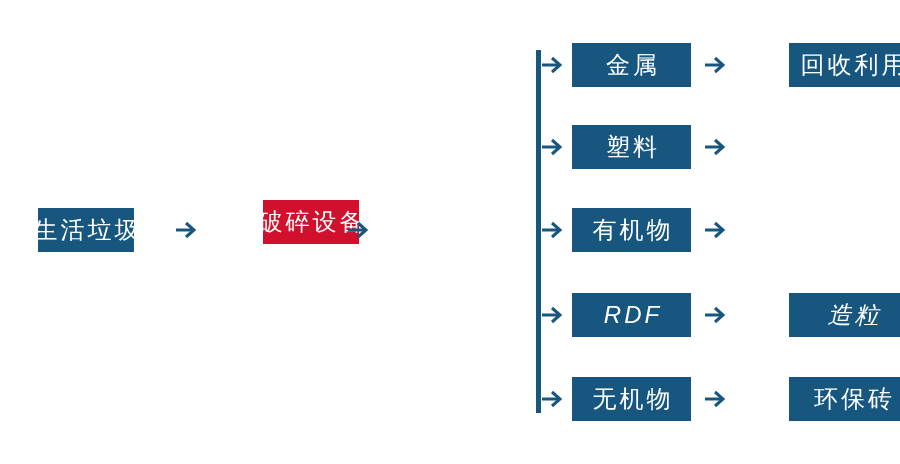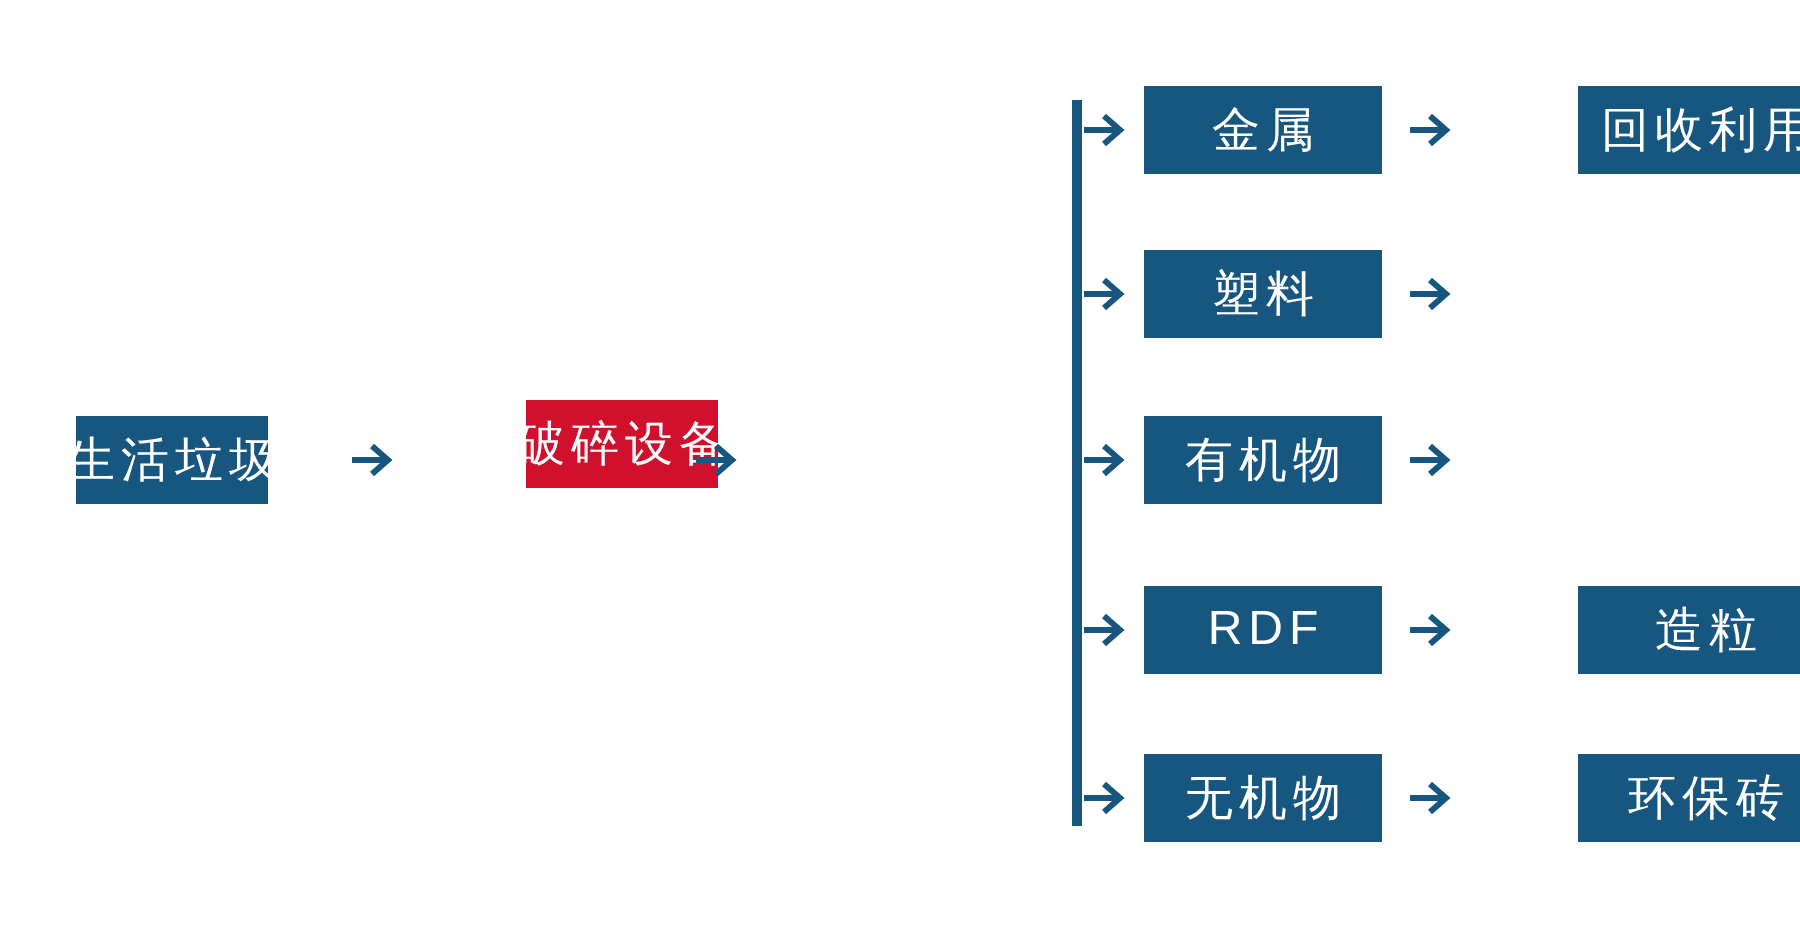--- a/index.html
+++ b/index.html
@@ -50,21 +50,21 @@
   
   .n-source  { left: 38px;  top: 208px; width: 96px; text-align: center; }
   .n-crusher { left: 215px; top: 200px; width: 96px; margin-left: 48px; }
   .n-sorter  { left: 390px; top: 208px; width: 118px; }
   .a-main1 { left: 175px; top: 220px; }
   .a-main2 { left: 347px; top: 220px; }
   
   .col1 { left: 572px; width: 119px; }
   .col2 { left: 789px; width: 128px; }
   .r1 { top: 43px; }  .r2 { top: 125px; } .r3 { top: 208px; font-family: Liberation Serif, serif; }
-  .r4 { top: 293px; } .r5 { top: 377px; }
+  .r4 { top: 293px; font-style: italic; } .r5 { top: 377px; }
   .a-line { left: 541px; }
   .a-mid  { left: 704px; }
   .ar1 { top: 55px; }  .ar2 { top: 137px; } .ar3 { top: 220px; }
   .ar4 { top: 305px; } .ar5 { top: 389px; }
 </style>
 </head>
 <body>
 
 <div class="canvas">
 

